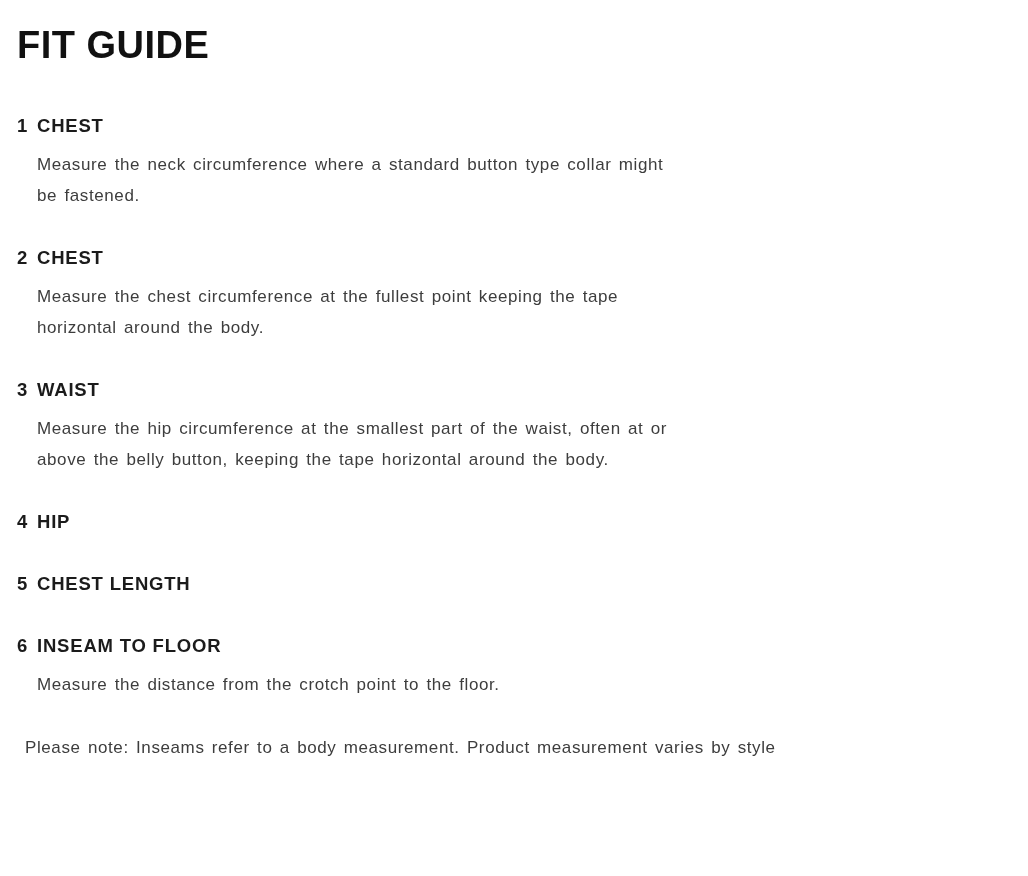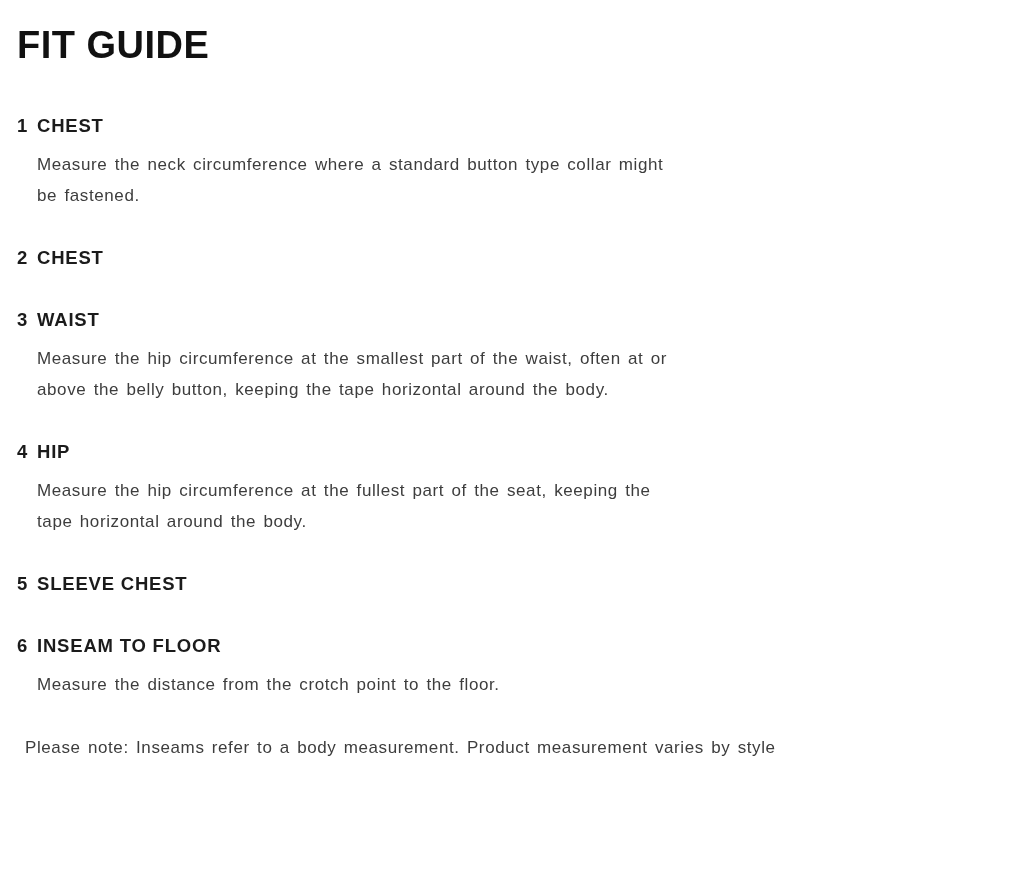--- a/index.html
+++ b/index.html
@@ -82,44 +82,44 @@
       </div>
       <p class="section-desc">Measure the neck circumference where a standard button type collar might
 be fastened.</p>
     </div>
 
     <div class="section">
       <div class="section-heading">
         <span class="section-num">2</span>
         <span class="section-name">CHEST</span>
       </div>
+      <p class="section-desc">Measure the chest circumference at the fullest point keeping the tape
+horizontal around the body.</p>
     </div>
 
     <div class="section">
       <div class="section-heading">
         <span class="section-num">3</span>
         <span class="section-name">WAIST</span>
       </div>
       <p class="section-desc">Measure the hip circumference at the smallest part of the waist, often at or
 above the belly button, keeping the tape horizontal around the body.</p>
     </div>
 
     <div class="section">
       <div class="section-heading">
         <span class="section-num">4</span>
         <span class="section-name">HIP</span>
       </div>
-      <p class="section-desc">Measure the hip circumference at the fullest part of the seat, keeping the
-tape horizontal around the body.</p>
     </div>
 
     <div class="section">
       <div class="section-heading">
         <span class="section-num">5</span>
-        <span class="section-name">SLEEVE CHEST</span>
+        <span class="section-name">CHEST LENGTH</span>
       </div>
     </div>
 
     <div class="section">
       <div class="section-heading">
         <span class="section-num">6</span>
         <span class="section-name">INSEAM TO FLOOR</span>
       </div>
       <p class="section-desc">Measure the distance from the crotch point to the floor.</p>
     </div>

